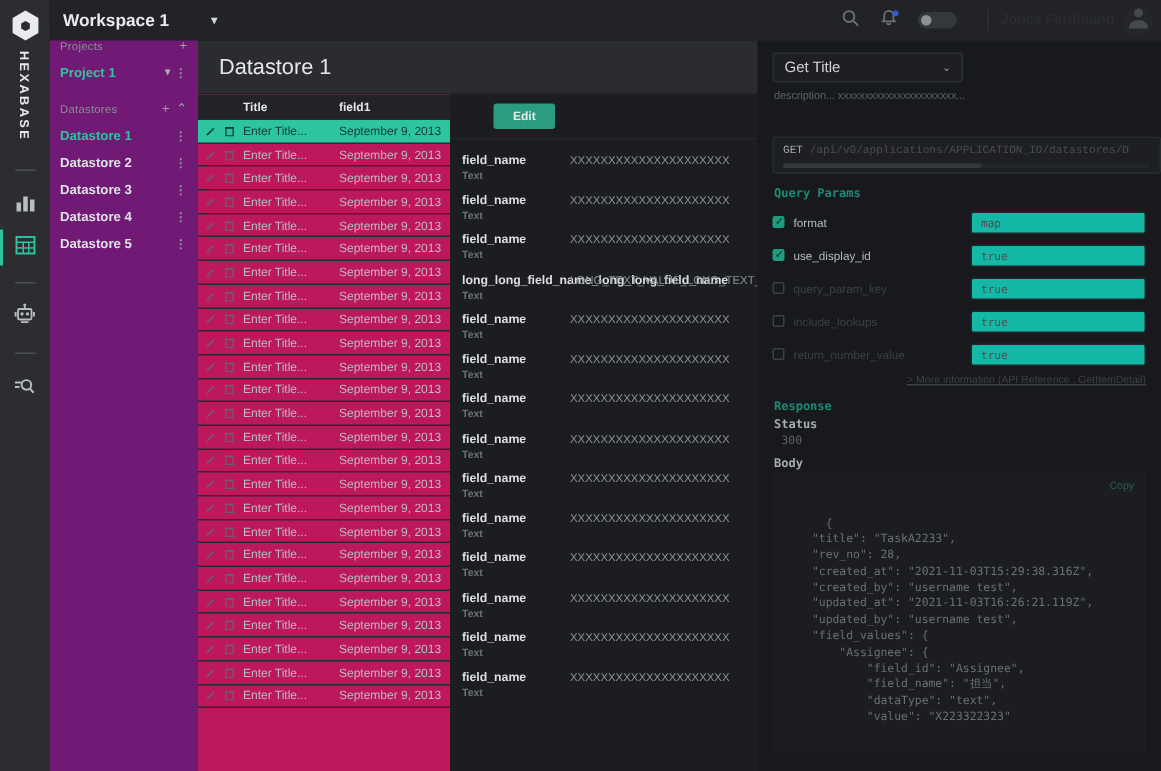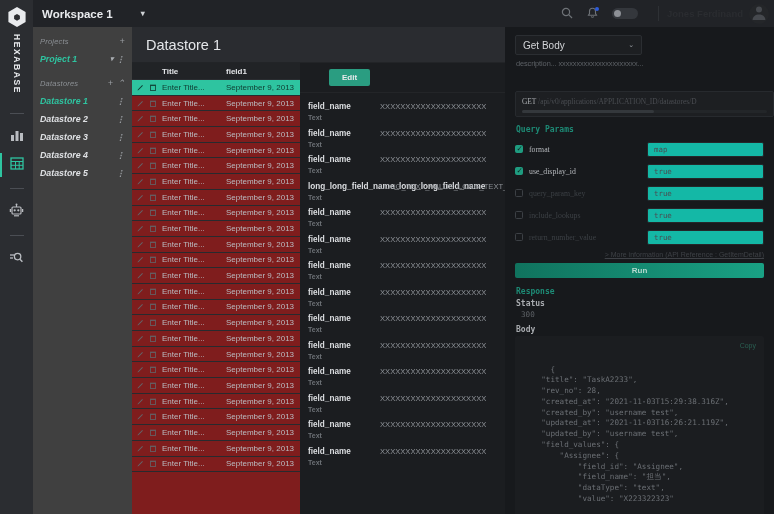--- a/index.html
+++ b/index.html
@@ -63,22 +63,22 @@
   .tb-sep { width:1px; height:15px; background:#2e3135; margin:0 8px; }
   .user-name { font-size:9.5px; color:#2a2c30; font-weight:bold; }
   .avatar {
     width:20px; height:20px; border-radius:50%; background:#242629;
     margin:0 5px 0 6px; display:flex; align-items:center; justify-content:center;
     color:#3a3d41; overflow:hidden; flex:0 0 auto;
   }
 
   
   .sidebar {
-    position:absolute; left:33px; top:27px; bottom:0; width:99px;
-    background:#404040; z-index:20; padding-top:5px;font-style:italic;
+    position:absolute; left:33px; top:16px; bottom:0; width:99px;
+    background:#701a75; z-index:20; padding-top:5px;
   }
   .side-head {
     display:flex; align-items:center; padding:0 7px; height:18px;
     font-size:7.5px; color:#8c9095; letter-spacing:.2px;
   }
   .side-head .lbl { flex:1; }
   .side-head .act { color:#9a9ea3; font-size:9px; margin-left:4px; cursor:default; }
   .side-item {
     display:flex; align-items:center; padding:0 7px; height:18px;
     font-size:8.8px; font-weight:bold; color:#dfe1e4;
@@ -98,21 +98,21 @@
     height:36px; background:#2a2c30; display:flex; align-items:center;
     padding-left:14px; border-bottom:1px solid #222427;
   }
   .page-title { font-size:14.5px; color:#e4e6e9; }
 
   .content { position:relative; height:calc(100% - 36px); }
 
   
   .table {
     position:absolute; left:0; top:0; width:168px; bottom:0;
-    background:#7f1d1d; overflow:hidden;
+    background:#be185d; overflow:hidden;
   }
   .thead {
     display:flex; height:17px; align-items:center;
     background:#212326; border-bottom:1px solid #2a2c30;
     font-size:8px; font-weight:bold; color:#e3e5e8;
   }
   .th-icons { width:30px; }
   .th-title { width:64px; }
   .th-f1 { flex:1; }
   .trow {
@@ -161,21 +161,21 @@
     height:20px; background:#1d1f22; border:1px solid #2b2e32; border-radius:2px;
     display:flex; align-items:center; padding:0 7px; font-size:10px; color:#d2d4d7;
     width:127px;
   }
   .api-select .lbl { flex:1; }
   .api-select .cv { font-size:7px; color:#9a9ea3; }
   .api-desc { font-size:7.4px; color:#5d6166; margin:4px 0 6px 1px; letter-spacing:-.1px; }
   .url-box {
     background:#1d1f22; border:1px solid #272a2e; border-radius:2px;
     padding:5px 6px 3px 6px; margin-right:0px; position:relative;
-    font-family:Liberation Serif, serif; font-size:7.4px;
+    font-family:Liberation Mono, monospace; font-size:7.4px;
     white-space:nowrap; overflow:hidden;margin-top:23px;
   }
   .url-m { color:#a9acb0; }
   .url-p { color:#4a4d52; }
   .url-scroll { margin-top:4px; height:3px; background:#232629; border-radius:2px; position:relative; }
   .url-scroll i { position:absolute; left:0; top:0; height:3px; width:54%; background:#34383c; border-radius:2px; }
   .qp-title {
     font-family:"DejaVu Sans Mono", monospace; font-size:8px; color:#1d8a75;
     font-weight:bold; margin:8px 0 4px 1px;
   }
@@ -183,21 +183,21 @@
   .cb {
     width:8px; height:8px; border-radius:1.5px; border:1px solid #3c4045;
     margin-right:6px; flex:0 0 auto; position:relative;
   }
   .cb.on { background:#1f9c80; border-color:#1f9c80; }
   .cb.on::after {
     content:"✓"; position:absolute; left:0.5px; top:-2.5px;
     font-size:7.5px; color:#0d2a24; line-height:10px;
   }
   .qp-name {
-    font-family:Liberation Serif, serif; font-size:7.8px;
+    font-family:Liberation Sans, sans-serif; font-size:7.8px;
     width:118px; color:#b6b9bd;
   }
   .qp-name.dim { color:#3c4045; }
   .qp-val {
     flex:1; margin-right:10px; background:#14b8a6; border:1px solid #24272a;
     border-radius:2px; height:15px; display:flex; align-items:center; padding:0 6px;
     font-family:"DejaVu Sans Mono", monospace; font-size:7.4px; color:#4a4d52;
   }
   .more-info {
     text-align:right; font-size:7px; color:#3e4146; margin:3px 10px 5px 0;
@@ -877,21 +877,21 @@
               <div class="fval">XXXXXXXXXXXXXXXXXXXXX</div>
             </div>
           </div>
       </div>
 
     </div>
   </div>
 
   <div class="api">
     <div class="api-select">
-      <span class="lbl">Get Body</span>
+      <span class="lbl">Get Title</span>
       <span class="cv">⌄</span>
     </div>
     <div class="api-desc">description... xxxxxxxxxxxxxxxxxxxxxx...</div>
     <div class="url-box">
       <span class="url-m">GET</span>
       <span class="url-p">/api/v0/applications/APPLICATION_ID/datastores/D</span>
       <div class="url-scroll">
           <i></i>
         </div>
     </div>
@@ -917,21 +917,20 @@
           <span class="qp-name dim">include_lookups</span>
           <span class="qp-val">true</span>
         </div>
         <div class="qp-row">
           <span class="cb"></span>
           <span class="qp-name dim">return_number_value</span>
           <span class="qp-val">true</span>
         </div>
       </div>
     <div class="more-info">&gt; More information (API Reference : GetItemDetail)</div>
-    <div class="run-btn">Run</div>
     <div class="resp-title">Response</div>
     <div class="resp-lbl">Status</div>
     <div class="resp-status">300</div>
     <div class="resp-lbl">Body</div>
     <div class="body-box">
       <span class="copy-btn">Copy</span>
       <span id="body-json">{
     "title": "TaskA2233",
     "rev_no": 28,
     "created_at": "2021-11-03T15:29:38.316Z",

